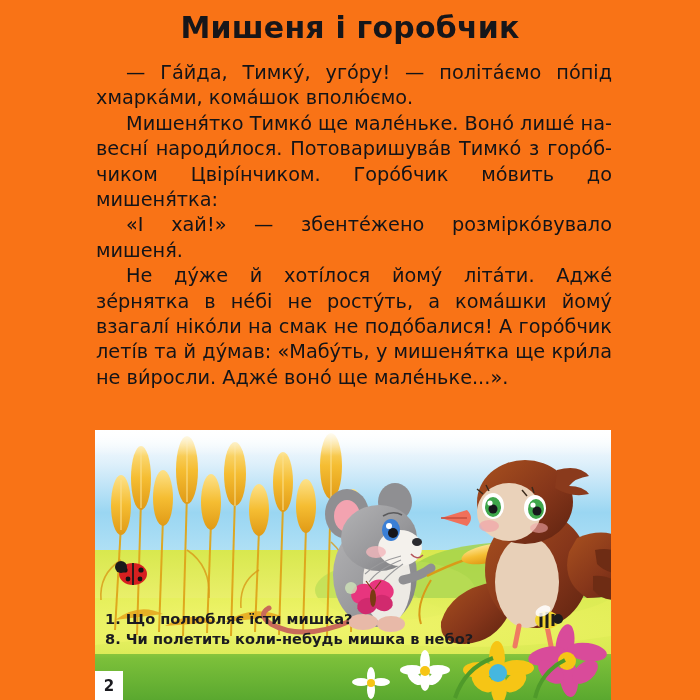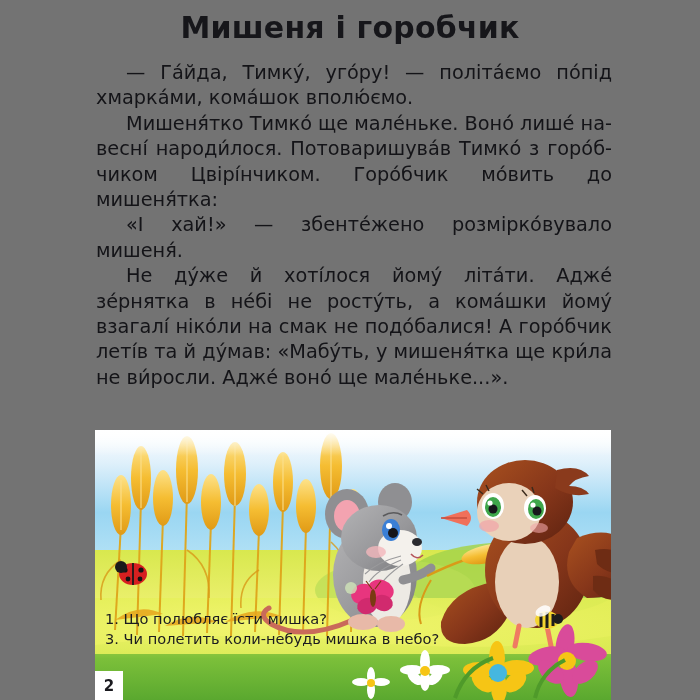--- a/index.html
+++ b/index.html
@@ -12,21 +12,21 @@
     height: 700px;
     overflow: hidden;
     font-family: "DejaVu Sans", "Liberation Sans", sans-serif;
     position: relative;
   }
 
   .page {
     position: relative;
     width: 700px;
     height: 700px;
-    background: #737373;
+    background: #f97316;
   }
 
   
   .title {
     position: absolute;
     top: 10px;
     left: 0;
     width: 700px;
     text-align: center;
     font-family: "DejaVu Sans", "Liberation Sans", sans-serif;
@@ -69,21 +69,21 @@
   .illu-svg { display: block; width: 516px; height: 270px; }
 
   
   .questions {
     position: absolute;
     left: 105px;
     top: 609px;
     width: 400px;
     font-size: 14.6px;
     line-height: 19.5px;
-    font-weight: normal;
+    font-weight: bold;
     color: #1b1b20;
     font-family: "DejaVu Sans", "Liberation Sans", sans-serif;
   }
   .questions div { white-space: nowrap; }
 
   
   .page-number {
     position: absolute;
     left: 95px;
     top: 671px;
@@ -383,18 +383,18 @@
           <path d="M440 268 q6 -26 30 -38"></path>
         </g>
       </g>
 
       <rect x="0" y="0" width="516" height="26" fill="url(#fadeTop)"></rect>
     </svg>
   </div>
 
   <div class="questions">
     <div>1. Що полюбляє їсти мишка?</div>
-    <div>3. Чи полетить коли-небудь мишка в небо?</div>
+    <div>8. Чи полетить коли-небудь мишка в небо?</div>
   </div>
 
   <div class="page-number">2</div>
 
 </div>
 
 </body></html>

